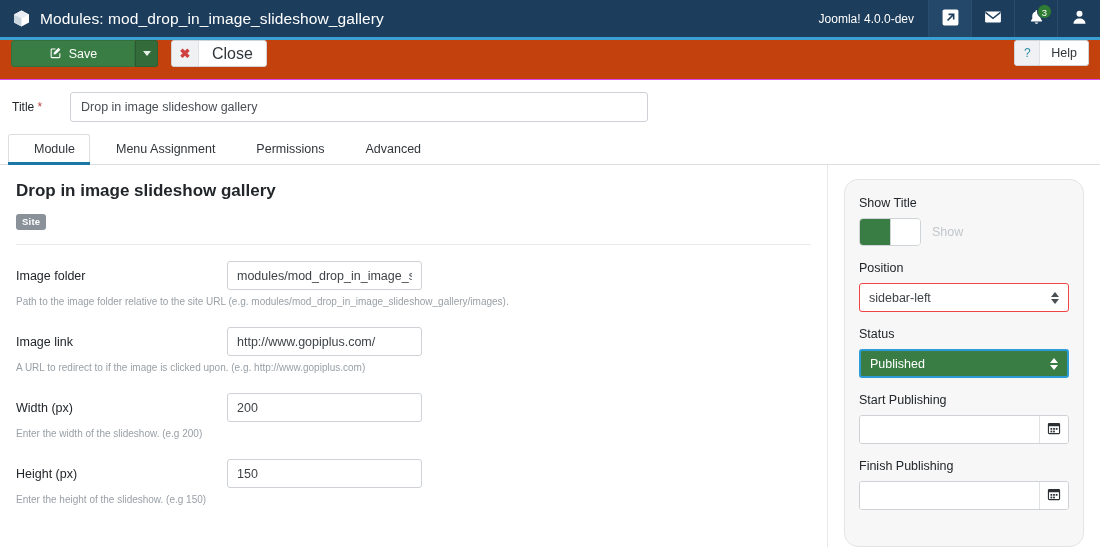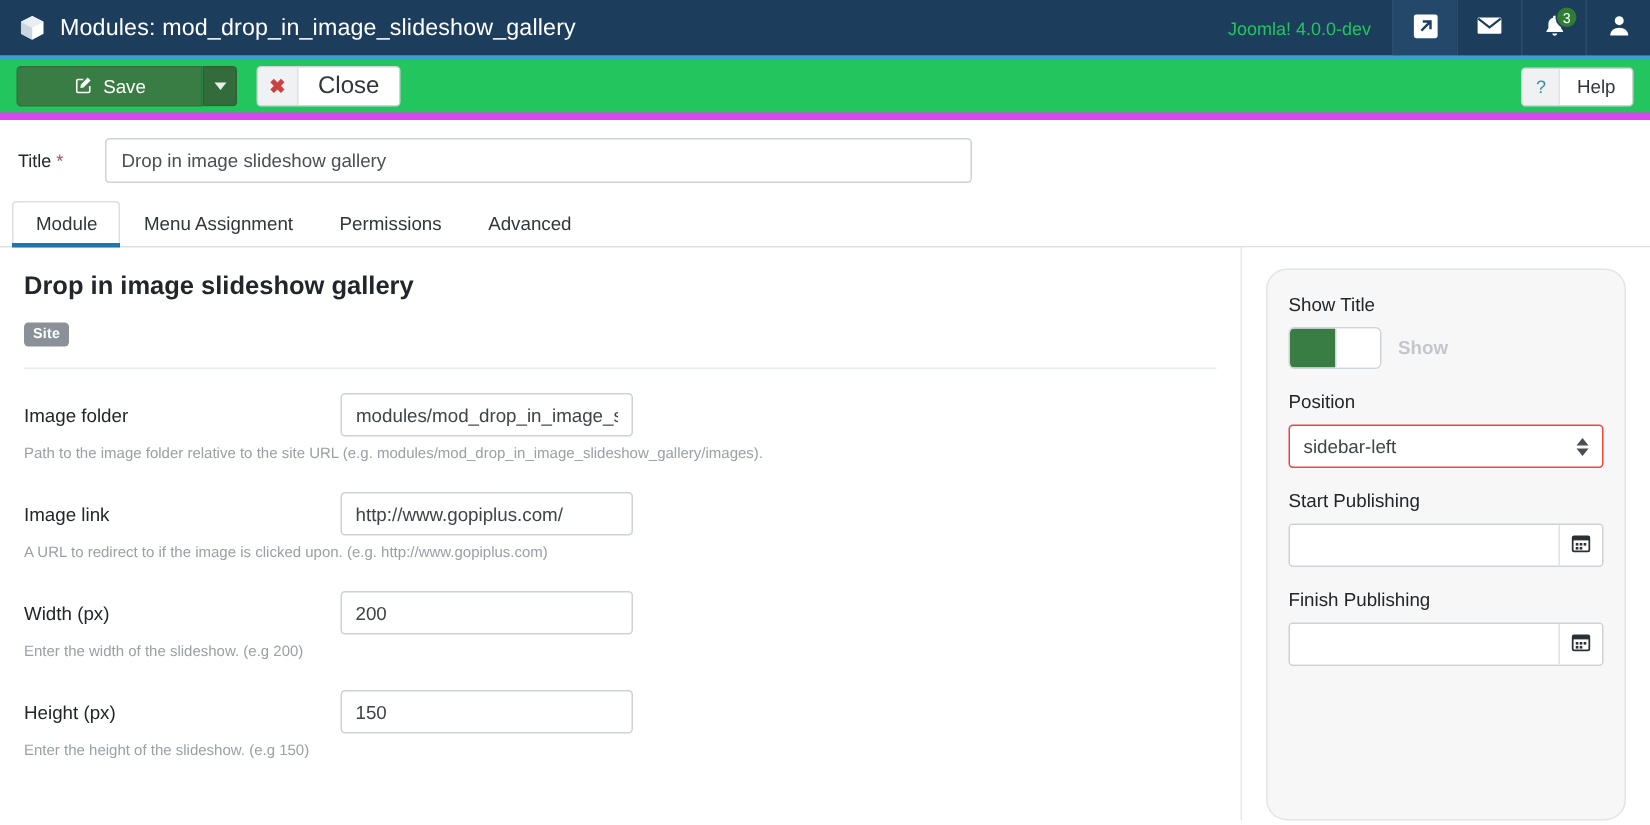--- a/index.html
+++ b/index.html
@@ -33,21 +33,21 @@
   .hdr-title {
     color: #ffffff;
     font-size: 15.5px;
     letter-spacing: .1px;
     white-space: nowrap;
   }
   .cube-icon { display:block; }
   .hdr-right { display: flex; align-items: stretch; }
   .hdr-version {
     display: flex; align-items: center;
-    color: #22c55e; font-size: 12px;
+    color: #ffffff; font-size: 12px;
     padding: 0 14px 0 10px;
     white-space: nowrap;
   }
   .hdr-btn {
     width: 43px;
     display: flex; align-items: center; justify-content: center;
     border-left: 1px solid #2b4c6b;
     position: relative;
     background: #23486a;
   }
@@ -62,23 +62,23 @@
     font-size: 9.5px;
     line-height: 15px;
     text-align: center;
     border: 1px solid #1c3d5c;
     padding: 0 2px;
   }
 
   
   .toolbar {
     height: 40px;
-    background: #22c55e;
-    border-bottom: 5px solid #d946ef;
-    display: flex; align-items: center;
+    background: #c2410c;
+    border-bottom: 1px solid #d946ef;
+    display: flex; align-items: flex-start;
     padding: 0 11px;
     position: relative;
   }
   .btn-group { display: flex; align-items: stretch; }
   .btn-save {
     background: #3a7d44;
     border: 1px solid #34703d;
     color: #fff;
     height: 27px;
     display: flex; align-items: center; justify-content: center;
@@ -178,21 +178,21 @@
   
   .tabs {
     display: flex;
     align-items: flex-end;
     border-bottom: 1px solid #dcdfe2;
     padding-left: 8px;
     background: #fff;
     height: 33px;
   }
   .tab {
-    padding: 7px 14px 8px 15px;
+    padding: 7px 14px 8px 25px;
     font-size: 12.5px;
     color: #31363b;
     border: 1px solid transparent;
     border-bottom: none;
     cursor: pointer;
     position: relative;
     background: transparent;
   }
   .tab.active {
     background: #fff;
@@ -296,21 +296,21 @@
     border-radius: 14px;
     padding: 16px 14px 20px 14px;
     height: 100%;
   }
   .side-label {
     font-size: 12.5px;
     color: #22262a;
     margin-bottom: 8px;
   }
   .side-group { margin-bottom: 15px; }
-  .toggle-wrap { display: flex; align-items: center; gap: 11px; font-weight: bold; }
+  .toggle-wrap { display: flex; align-items: center; gap: 11px; }
   .toggle {
     width: 62px; height: 28px;
     border: 1px solid #cfd4d8;
     border-radius: 4px;
     display: flex;
     overflow: hidden;
     background: #fff;
     cursor: pointer;
   }
   .toggle .on { flex: 1; background: #3a7d44; }
@@ -529,20 +529,30 @@
         <div class="side-label">Position</div>
         <div class="select">
           <span>sidebar-left</span>
           <span class="updown">
               <i class="up"></i>
               <i class="dn"></i>
             </span>
         </div>
       </div>
 
+      <div class="side-group">
+        <div class="side-label">Status</div>
+        <div class="select published">
+          <span>Published</span>
+          <span class="updown">
+              <i class="up"></i>
+              <i class="dn"></i>
+            </span>
+        </div>
+      </div>
 
       <div class="side-group">
         <div class="side-label">Start Publishing</div>
         <div class="date-group">
           <input type="text" value="" style="">
           <div class="date-btn">
             <span>
               <svg width="14" height="14" viewBox="0 0 24 24">
                 <rect x="2.5" y="4.5" width="19" height="17" rx="1.5" fill="none" stroke="#2b3034" stroke-width="2"></rect>
                 <rect x="2.5" y="4.5" width="19" height="4.5" fill="#2b3034"></rect>

